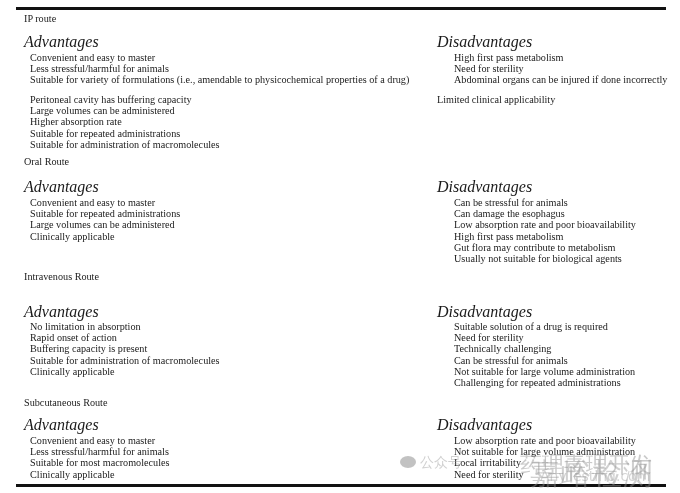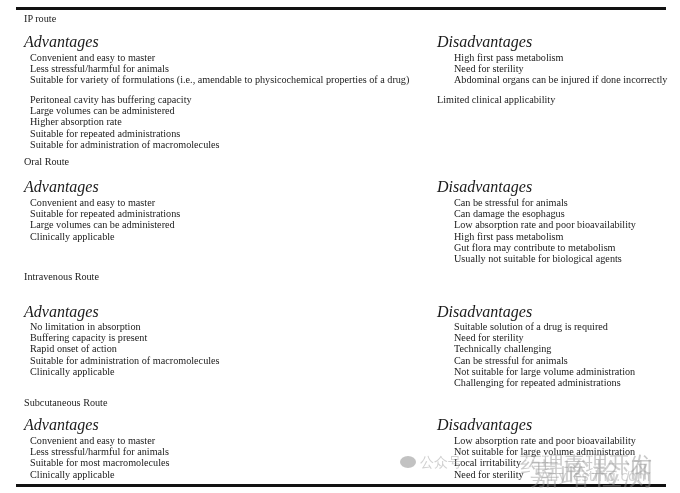--- a/index.html
+++ b/index.html
@@ -73,22 +73,22 @@
   <div>High first pass metabolism</div>
   <div>Gut flora may contribute to metabolism</div>
   <div>Usually not suitable for biological agents</div>
 </div>
 
 <div class="sec-title" style="top:271px">Intravenous Route</div>
 <div class="subhead adv" style="top:303px">Advantages</div>
 <div class="subhead dis" style="top:303px">Disadvantages</div>
 <div class="list adv-items" style="top:321px">
   <div>No limitation in absorption</div>
+  <div>Rapid onset of action</div>
   <div>Buffering capacity is present</div>
-  <div>Rapid onset of action</div>
   <div>Suitable for administration of macromolecules</div>
   <div>Clinically applicable</div>
 </div>
 <div class="list dis-items" style="top:321px">
   <div>Suitable solution of a drug is required</div>
   <div>Need for sterility</div>
   <div>Technically challenging</div>
   <div>Can be stressful for animals</div>
   <div>Not suitable for large volume administration</div>
   <div>Challenging for repeated administrations</div>

